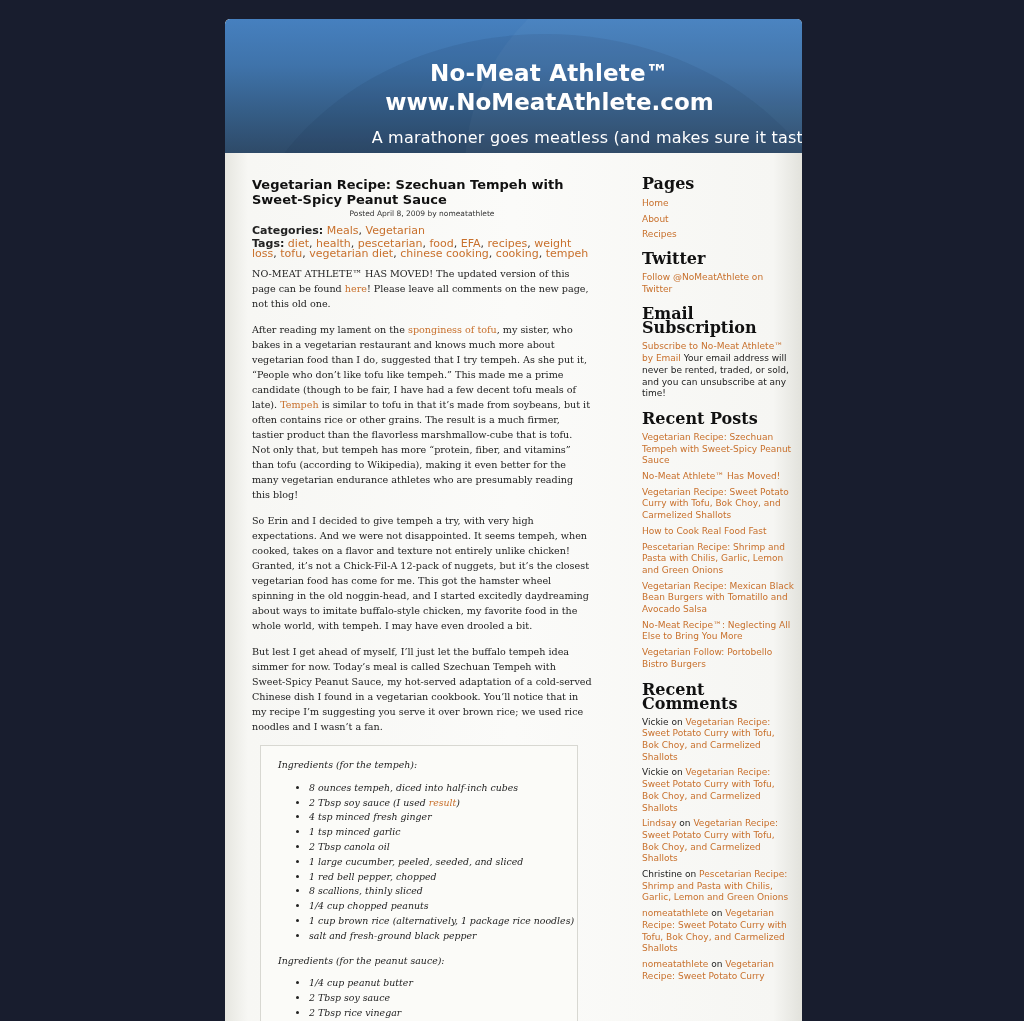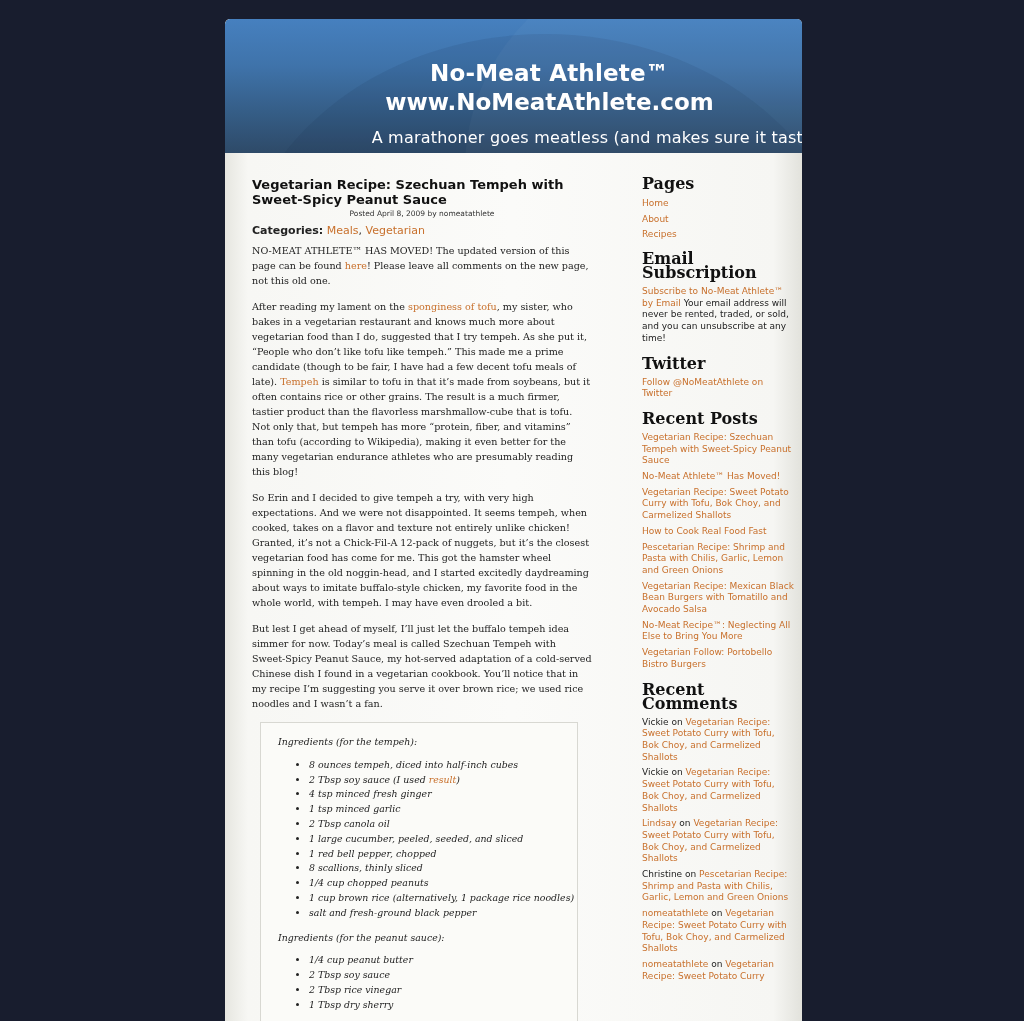--- a/index.html
+++ b/index.html
@@ -74,20 +74,24 @@
     </div>
   </div>
 
   <div id="main">
     <h2 class="post-title">Vegetarian Recipe: Szechuan Tempeh with Sweet-Spicy Peanut Sauce</h2>
     <div class="post-meta">Posted April 8, 2009 by nomeatathlete</div>
     <div class="post-cats">
       <span class="lbl">Categories:</span>
       <span id="cats-list"> <a>Meals</a>, <a>Vegetarian</a></span>
     </div>
+    <div class="post-tags">
+      <span class="lbl">Tags:</span>
+      <span id="tags-list"> <a>diet</a>, <a>health</a>, <a>pescetarian</a>, <a>food</a>, <a>EFA</a>, <a>recipes</a>, <a>weight loss</a>, <a>tofu</a>, <a>vegetarian diet</a>, <a>chinese cooking</a>, <a>cooking</a>, <a>tempeh</a></span>
+    </div>
 
     <div class="content">
       <p><span>NO-MEAT ATHLETE™ HAS MOVED!  The updated version of this page can be found </span><a>here</a><span>!  Please leave all comments on the new page, not this old one.</span></p>
       <p><span>After reading my lament on the </span><a>sponginess of tofu</a><span>, my sister, who bakes in a vegetarian restaurant and knows much more about vegetarian food than I do, suggested that I try tempeh.  As she put it, “People who don’t like tofu like tempeh.”  This made me a prime candidate (though to be fair, I have had a few decent tofu meals of late).  </span><a>Tempeh</a><span> is similar to tofu in that it’s made from soybeans, but it often contains rice or other grains.  The result is a much firmer, tastier product than the flavorless marshmallow-cube that is tofu.  Not only that, but tempeh has more “protein, fiber, and vitamins” than tofu (according to Wikipedia), making it even better for the many vegetarian endurance athletes who are presumably reading this blog!</span></p>
       <p>So Erin and I decided to give tempeh a try, with very high expectations.  And we were not disappointed.  It seems tempeh, when cooked, takes on a flavor and texture not entirely unlike chicken!  Granted, it’s not a Chick-Fil-A 12-pack of nuggets, but it’s the closest vegetarian food has come for me.  This got the hamster wheel spinning in the old noggin-head, and I started excitedly daydreaming about ways to imitate buffalo-style chicken, my favorite food in the whole world, with tempeh.  I may have even drooled a bit.</p>
       <p>But lest I get ahead of myself, I’ll just let the buffalo tempeh idea simmer for now.  Today’s meal is called Szechuan Tempeh with Sweet-Spicy Peanut Sauce, my hot-served adaptation of a cold-served Chinese dish I found in a vegetarian cookbook.  You’ll notice that in my recipe I’m suggesting you serve it over brown rice; we used rice noodles and I wasn’t a fan.</p>
 
       <div class="recipe-box">
         <div class="head">Ingredients (for the tempeh):</div>
         <ul id="tempeh-list">
@@ -117,26 +121,26 @@
   <div id="sidebar">
     <div class="widget">
       <h3 class="widget-title">Pages</h3>
       <div class="pages" id="pages-list">
           <div class="item"><a>Home</a></div>
           <div class="item"><a>About</a></div>
           <div class="item"><a>Recipes</a></div>
         </div>
     </div>
     <div class="widget">
+      <h3 class="widget-title">Twitter</h3>
+      <div><a>Follow @NoMeatAthlete on Twitter</a></div>
+    </div>
+    <div class="widget">
       <h3 class="widget-title">Email Subscription</h3>
       <div><a>Subscribe to No-Meat Athlete™ by Email</a><span> Your email address will never be rented, traded, or sold, and you can unsubscribe at any time!</span></div>
-    </div>
-    <div class="widget">
-      <h3 class="widget-title">Twitter</h3>
-      <div><a>Follow @NoMeatAthlete on Twitter</a></div>
     </div>
     <div class="widget">
       <h3 class="widget-title">Recent Posts</h3>
       <div id="recent-posts">
           <div class="item"><a>Vegetarian Recipe: Szechuan Tempeh with Sweet-Spicy Peanut Sauce</a></div>
           <div class="item"><a>No-Meat Athlete™ Has Moved!</a></div>
           <div class="item"><a>Vegetarian Recipe: Sweet Potato Curry with Tofu, Bok Choy, and Carmelized Shallots</a></div>
           <div class="item"><a>How to Cook Real Food Fast</a></div>
           <div class="item"><a>Pescetarian Recipe: Shrimp and Pasta with Chilis, Garlic, Lemon and Green Onions</a></div>
           <div class="item"><a>Vegetarian Recipe: Mexican Black Bean Burgers with Tomatillo and Avocado Salsa</a></div>

